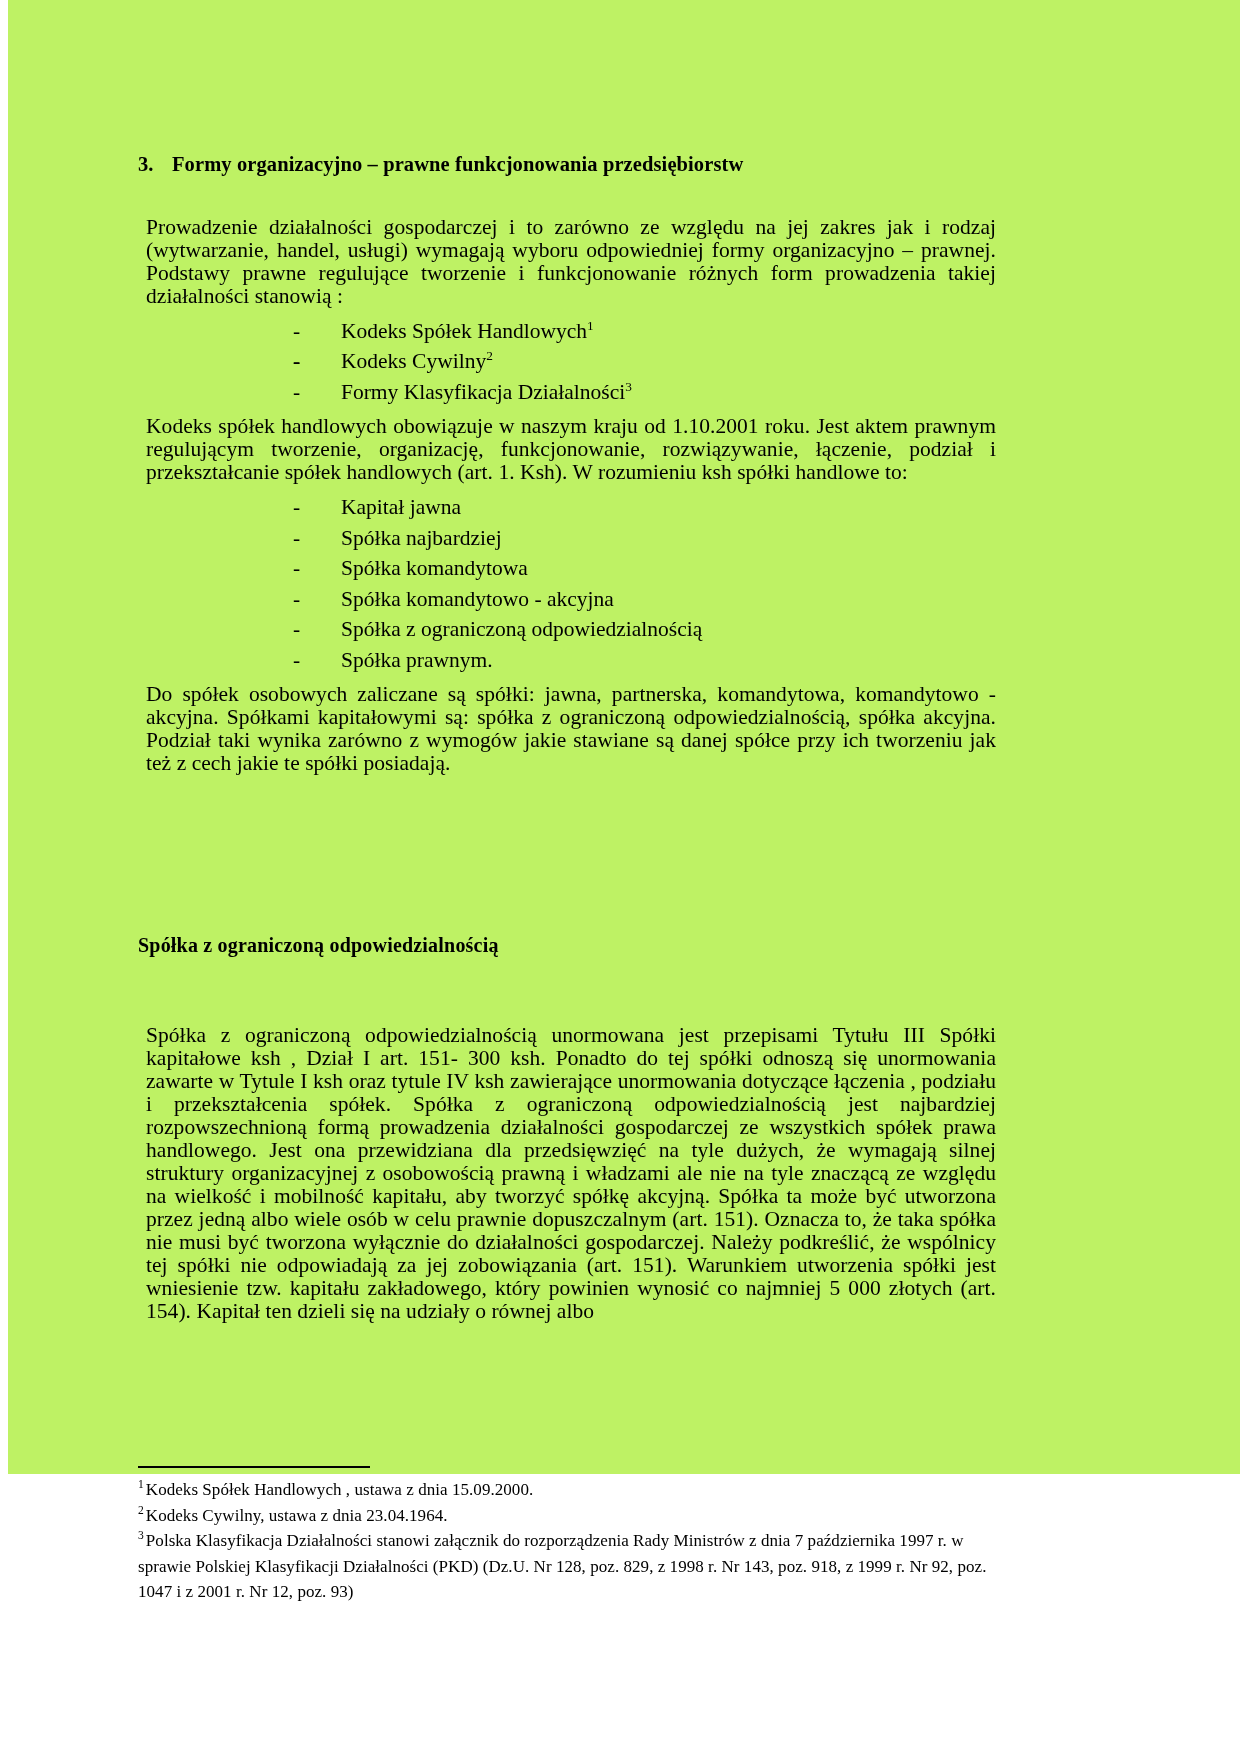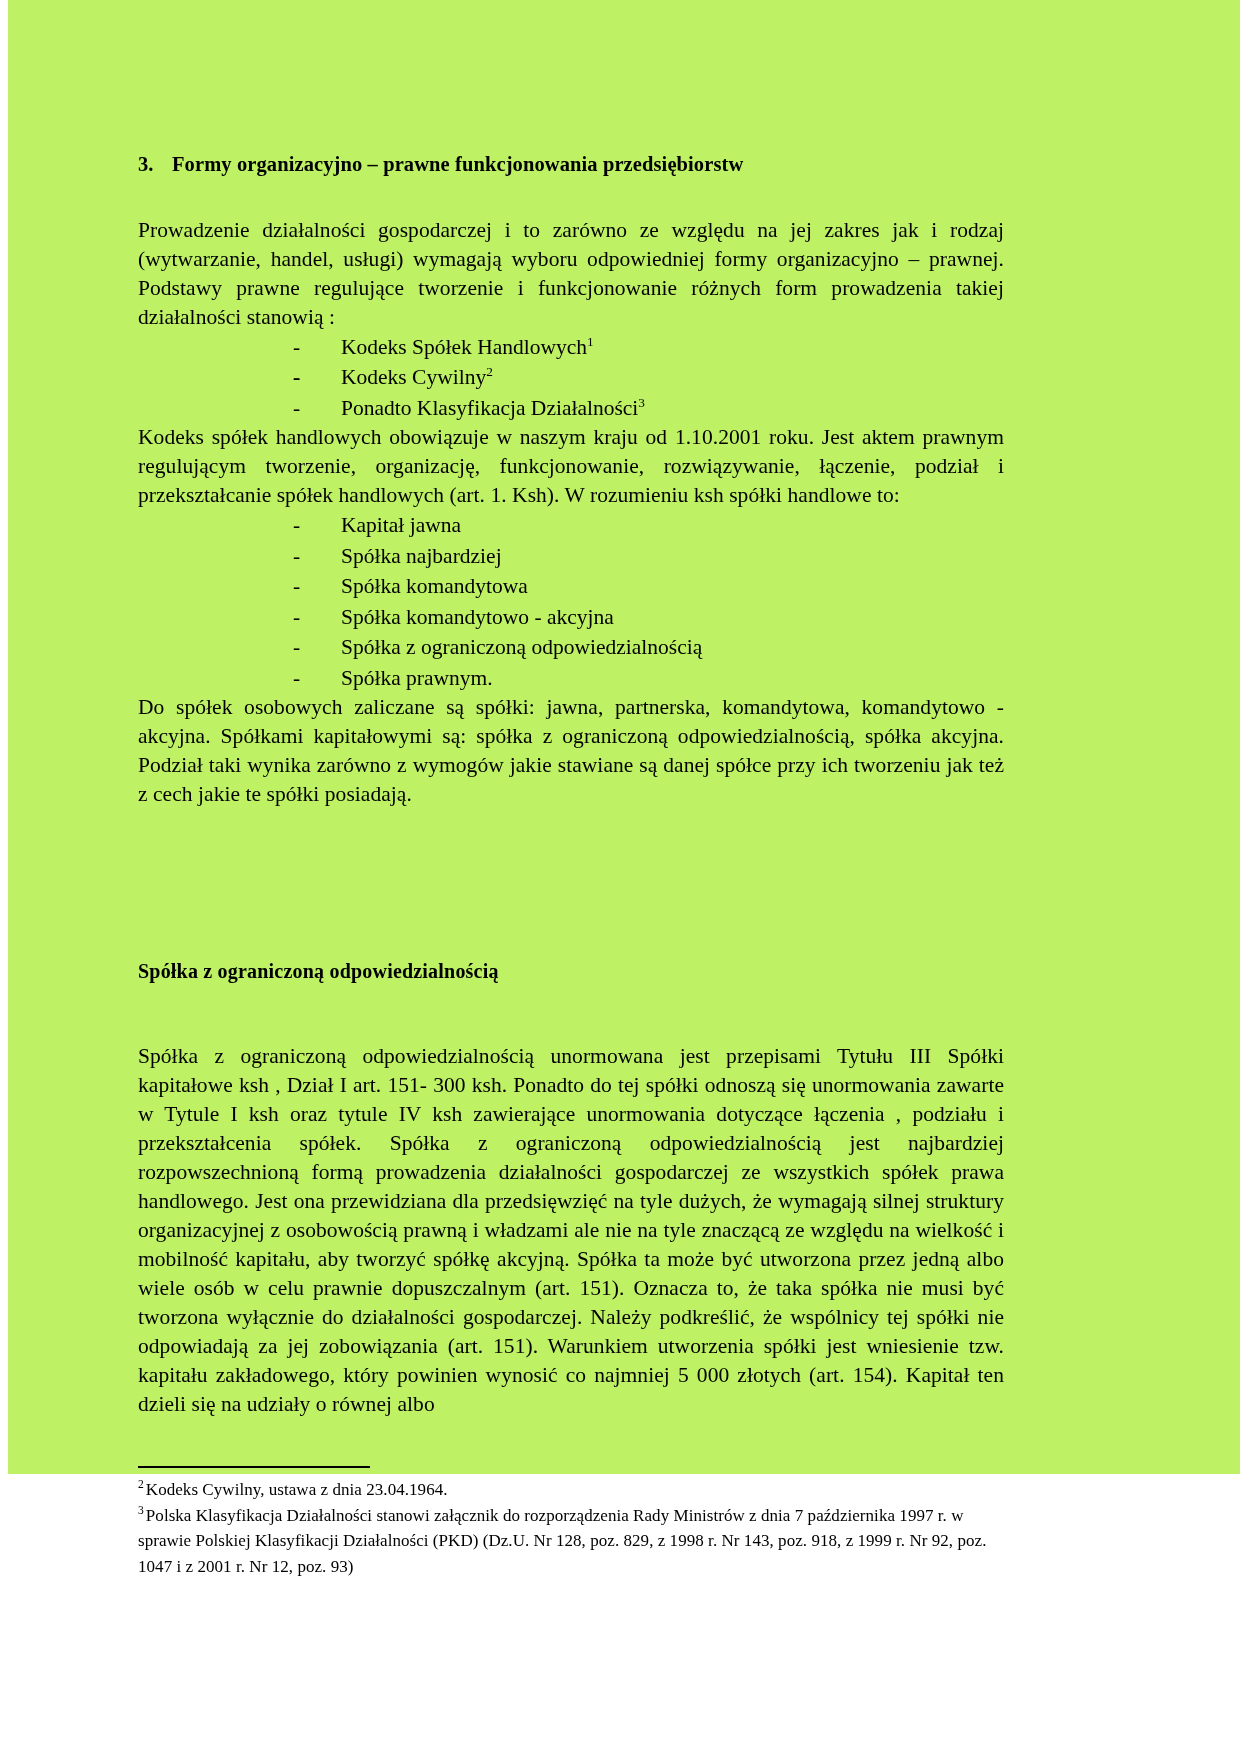--- a/index.html
+++ b/index.html
@@ -51,24 +51,24 @@
     font-size: 20px;
     font-weight: bold;
     line-height: 1.25;
     margin: 0;
     letter-spacing: 0.2px;
   }
 
   
   .para {
     font-size: 21.5px;
-    line-height: 29px;
+    line-height: 23px;
     text-align: justify;
     text-justify: inter-word;
-    margin: 0;
+    margin: 8px;
     letter-spacing: 0.05px;
   }
 
   
   .dash-list {
     list-style: none;
     margin: 0;
     padding: 0;
   }
   .dash-list li {
@@ -135,21 +135,21 @@
       <li>
         <span class="marker">-</span><span>Kodeks Spółek Handlowych</span><sup>1</sup>
       </li>
       <li>
         <span class="marker">-</span><sup></sup>
       </li>
       <li>
         <span class="marker">-</span><span>Kodeks Cywilny</span><sup>2</sup>
       </li>
       <li>
-        <span class="marker">-</span><span>Ponadto Klasyfikacja Działalności</span><sup>3</sup>
+        <span class="marker">-</span><span>Formy Klasyfikacja Działalności</span><sup>3</sup>
       </li>
     </ul>
 
     <p class="para">Kodeks spółek handlowych obowiązuje w naszym kraju od 1.10.2001 roku. Jest aktem prawnym regulującym tworzenie, organizację, funkcjonowanie, rozwiązywanie, łączenie, podział i przekształcanie  spółek handlowych (art. 1. Ksh). W rozumieniu ksh spółki handlowe to:</p>
 
     <ul class="dash-list">
       <li>
         <span class="marker">-</span><span>Kapitał jawna</span>
       </li>
       <li>
@@ -179,20 +179,23 @@
     <h3 class="h-sub">Spółka z ograniczoną odpowiedzialnością</h3>
 
     <div class="gap-lg"></div>
 
     <p class="para">Spółka z ograniczoną odpowiedzialnością unormowana jest przepisami Tytułu III Spółki kapitałowe ksh , Dział I art. 151- 300 ksh. Ponadto do tej spółki odnoszą się unormowania zawarte w Tytule I ksh oraz tytule IV ksh zawierające unormowania dotyczące łączenia , podziału i przekształcenia spółek. Spółka z ograniczoną odpowiedzialnością jest najbardziej rozpowszechnioną formą prowadzenia działalności gospodarczej ze wszystkich spółek prawa handlowego. Jest ona przewidziana dla przedsięwzięć na tyle dużych, że wymagają silnej struktury organizacyjnej z osobowością prawną i władzami ale nie na tyle znaczącą ze względu na wielkość i mobilność kapitału, aby tworzyć spółkę akcyjną. Spółka ta może być utworzona przez jedną albo wiele osób w celu prawnie dopuszczalnym (art. 151). Oznacza to, że taka spółka nie musi być tworzona wyłącznie do działalności gospodarczej. Należy podkreślić, że wspólnicy tej spółki nie odpowiadają za jej zobowiązania (art. 151). Warunkiem utworzenia spółki jest wniesienie tzw. kapitału zakładowego, który powinien wynosić co najmniej 5 000 złotych (art. 154). Kapitał ten dzieli się na udziały o równej albo</p>
 
   </div>
 
   <div class="footnotes">
     <hr class="fn-rule">
+    <p class="fn">
+      <sup>1</sup><span>Kodeks Spółek Handlowych , ustawa z dnia 15.09.2000.</span>
+    </p>
     <p class="fn">
       <sup>2</sup><span>Kodeks Cywilny, ustawa z dnia 23.04.1964.</span>
     </p>
     <p class="fn">
       <sup>3</sup><span>Polska Klasyfikacja Działalności stanowi załącznik do rozporządzenia Rady Ministrów z dnia 7 października 1997 r. w sprawie Polskiej Klasyfikacji Działalności (PKD) (Dz.U. Nr 128, poz. 829, z 1998 r. Nr 143, poz. 918, z 1999 r. Nr 92, poz. 1047 i z 2001 r. Nr 12, poz. 93)</span>
     </p>
   </div>
 
 </div>
 

